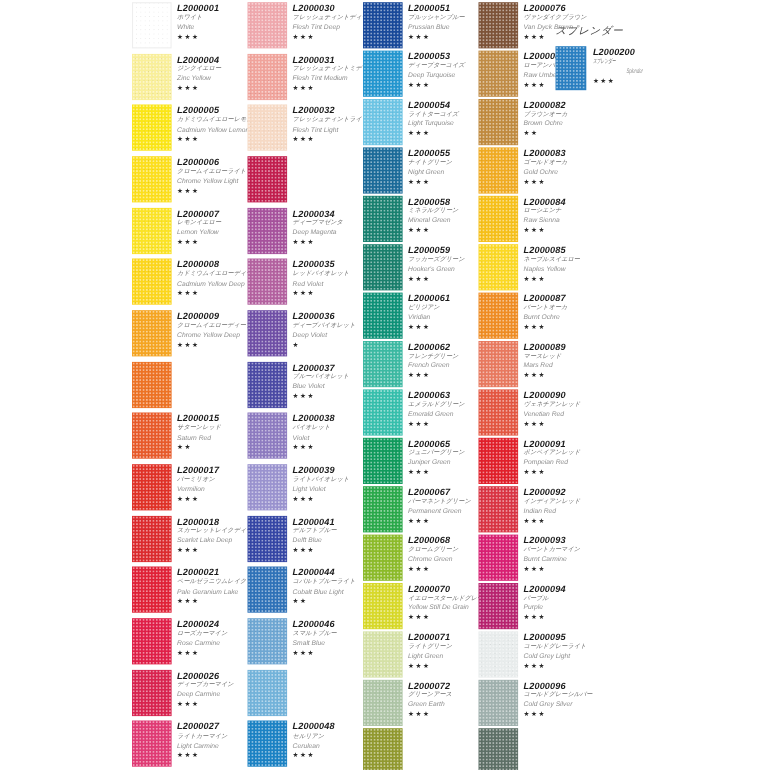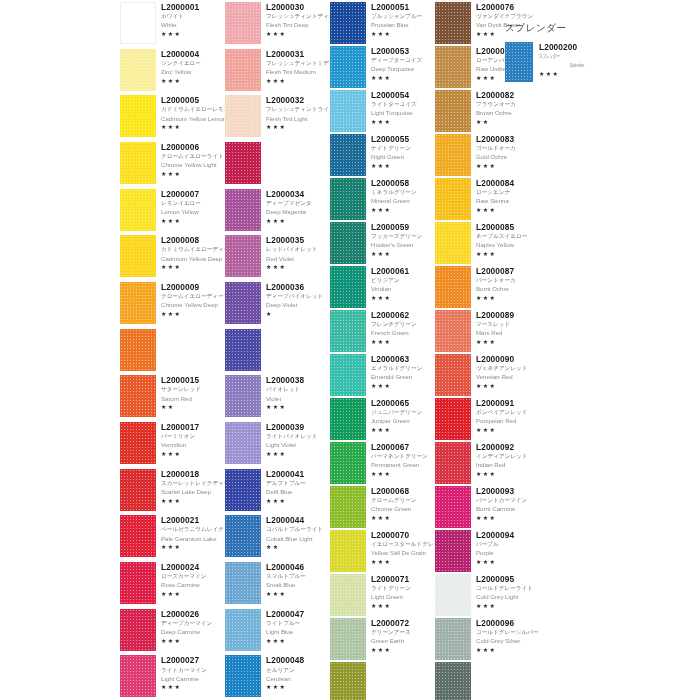--- a/index.html
+++ b/index.html
@@ -7,20 +7,21 @@
     margin: 0; padding: 0;
     width: 700px; height: 700px;
     background: #ffffff;
     font-family: "Liberation Sans", "DejaVu Sans", sans-serif;
     overflow: hidden;
   }
   #page {
     position: relative;
     width: 700px; height: 700px;
     background: #ffffff;
+    font-style: italic;
   }
 
   
   .columns {
     position: absolute;
     top: 0; left: 0;
     width: 700px; height: 700px;
     display: flex;
     flex-direction: row;
   }
@@ -300,20 +301,26 @@
           <div class="swatch" style="background: rgb(111, 79, 166);"></div>
           <div class="info">
             <div class="code">L2000036</div>
             <div class="jp">ディープバイオレット</div>
             <div class="en">Deep Violet</div>
             <div class="stars">★</div>
           </div>
         </div>
         <div class="row">
           <div class="swatch" style="background: rgb(75, 74, 164);"></div>
+          <div class="info">
+            <div class="code">L2000037</div>
+            <div class="jp">ブルーバイオレット</div>
+            <div class="en">Blue Violet</div>
+            <div class="stars">★★★</div>
+          </div>
         </div>
         <div class="row">
           <div class="swatch" style="background: rgb(141, 123, 192);"></div>
           <div class="info">
             <div class="code">L2000038</div>
             <div class="jp">バイオレット</div>
             <div class="en">Violet</div>
             <div class="stars">★★★</div>
           </div>
         </div>
@@ -348,26 +355,20 @@
           <div class="swatch" style="background: rgb(110, 166, 210);"></div>
           <div class="info">
             <div class="code">L2000046</div>
             <div class="jp">スマルトブルー</div>
             <div class="en">Smalt Blue</div>
             <div class="stars">★★★</div>
           </div>
         </div>
         <div class="row">
           <div class="swatch" style="background: rgb(115, 179, 218);"></div>
-          <div class="info">
-            <div class="code">L2000047</div>
-            <div class="jp">ライトブルー</div>
-            <div class="en">Light Blue</div>
-            <div class="stars">★★★</div>
-          </div>
         </div>
         <div class="row">
           <div class="swatch" style="background: rgb(27, 130, 196);"></div>
           <div class="info">
             <div class="code">L2000048</div>
             <div class="jp">セルリアン</div>
             <div class="en">Cerulean</div>
             <div class="stars">★★★</div>
           </div>
         </div>

